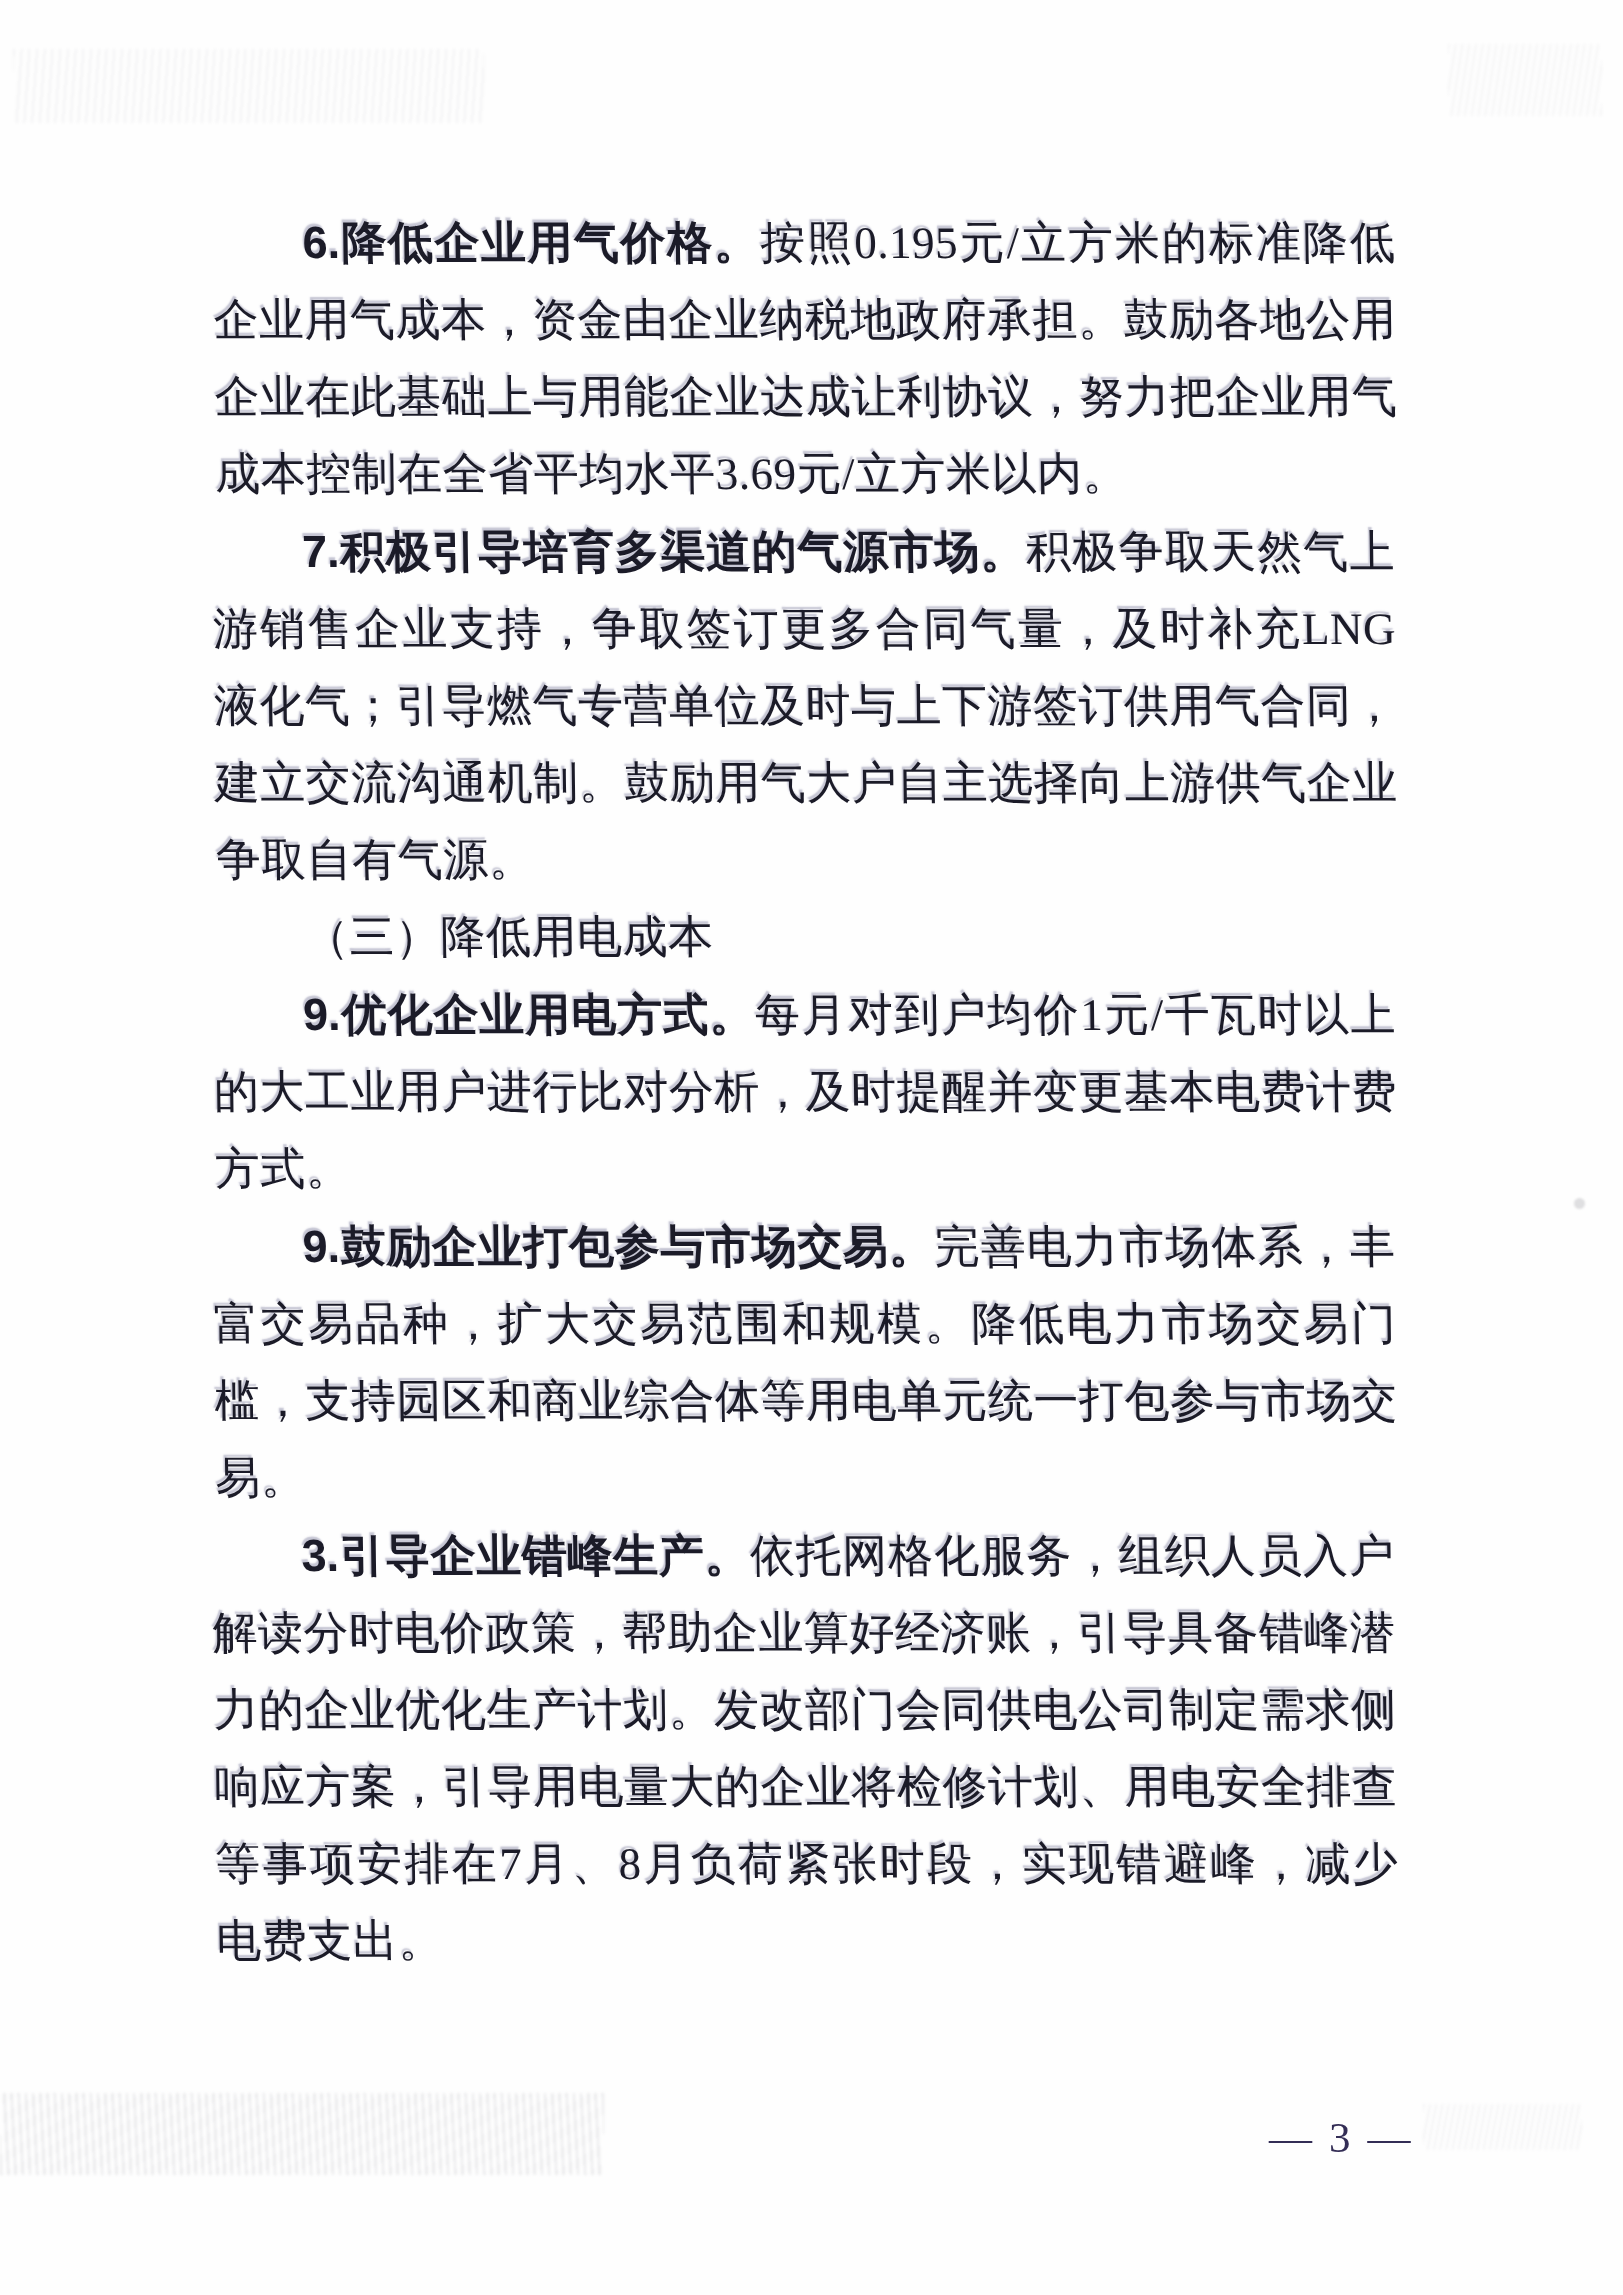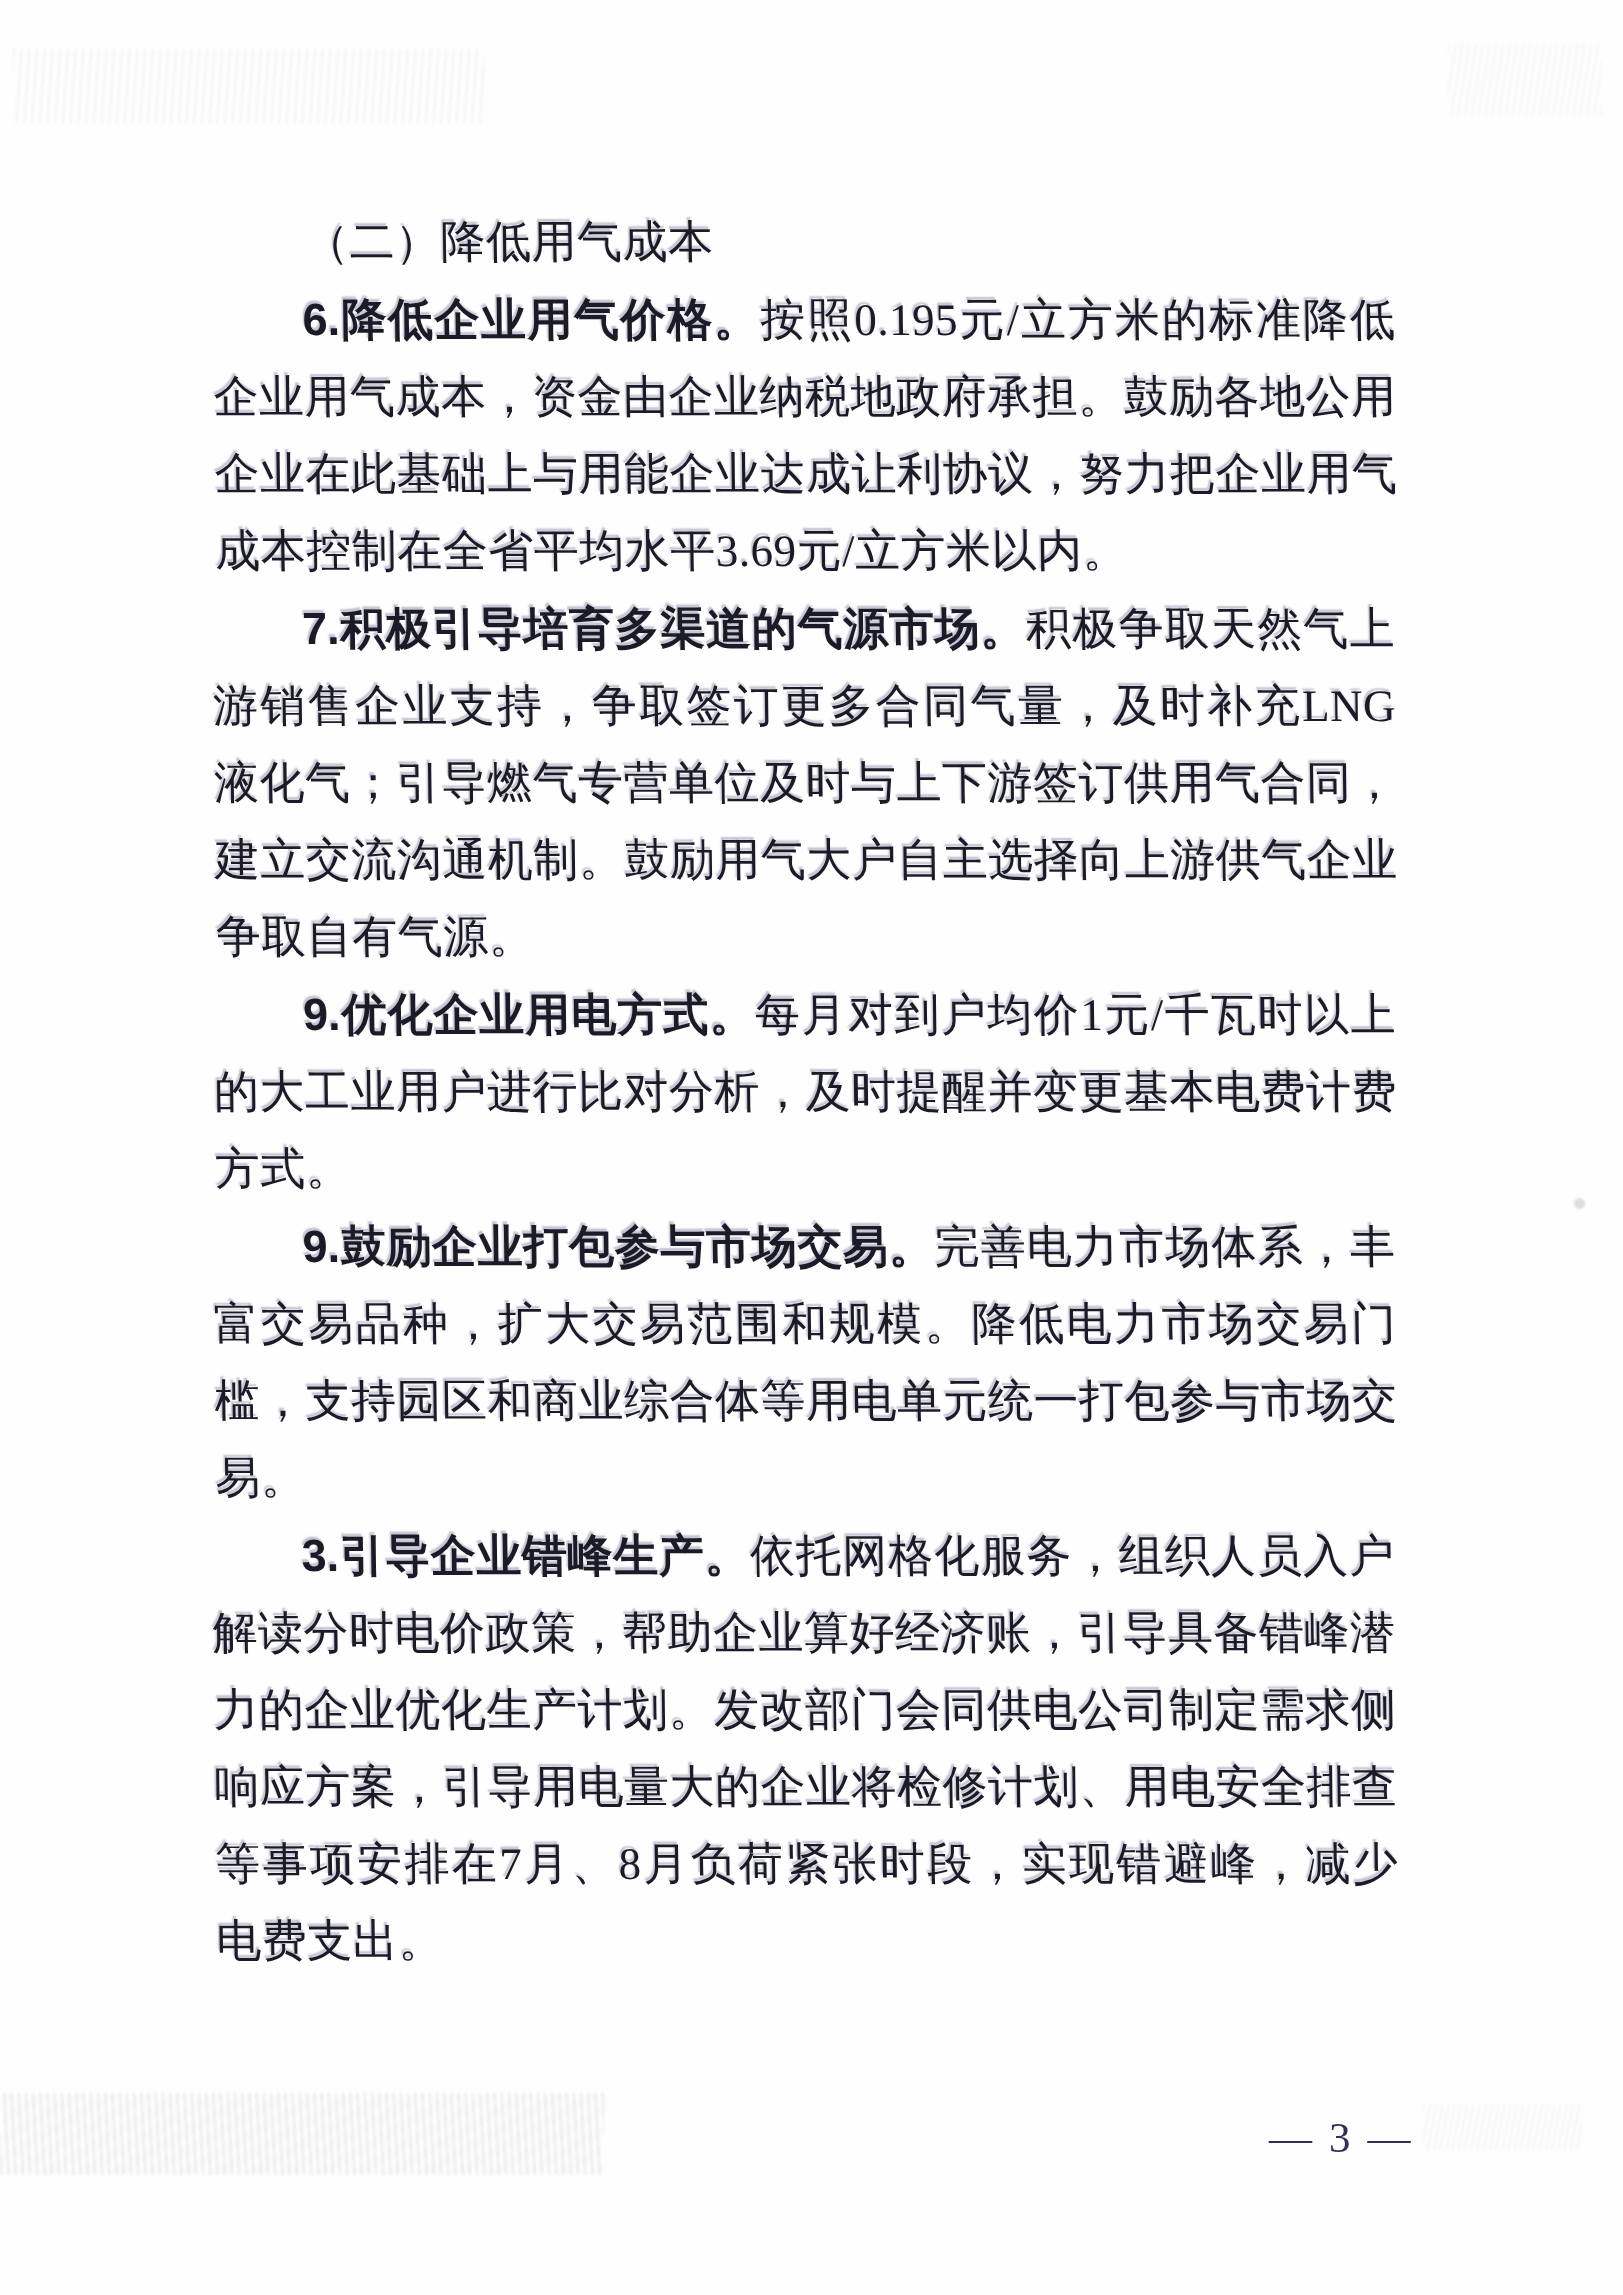--- a/index.html
+++ b/index.html
@@ -99,32 +99,32 @@
 <div class="page">
 
   <div class="smudge smudge-tl"></div>
   <div class="smudge smudge-tr"></div>
   <div class="smudge smudge-bl"></div>
   <div class="smudge smudge-br"></div>
   <div class="smudge dot-right"></div>
 
   <main class="content">
 
-    <p class="para heading">
-      <span>（二）降低用气成本</span>
-    </p>
 
     <p class="para">
       <b class="lead">6.降低企业用气价格。</b><span>按照0.195元/立方米的标准降低企业用气成本，资金由企业纳税地政府承担。鼓励各地公用企业在此基础上与用能企业达成让利协议，努力把企业用气成本控制在全省平均水平3.69元/立方米以内。</span>
     </p>
 
     <p class="para">
       <b class="lead">7.积极引导培育多渠道的气源市场。</b><span>积极争取天然气上游销售企业支持，争取签订更多合同气量，及时补充LNG液化气；引导燃气专营单位及时与上下游签订供用气合同，建立交流沟通机制。鼓励用气大户自主选择向上游供气企业争取自有气源。</span>
     </p>
 
+    <p class="para heading">
+      <span>（三）降低用电成本</span>
+    </p>
 
     <p class="para">
       <b class="lead">9.优化企业用电方式。</b><span>每月对到户均价1元/千瓦时以上的大工业用户进行比对分析，及时提醒并变更基本电费计费方式。</span>
     </p>
 
     <p class="para">
       <b class="lead">9.鼓励企业打包参与市场交易。</b><span>完善电力市场体系，丰富交易品种，扩大交易范围和规模。降低电力市场交易门槛，支持园区和商业综合体等用电单元统一打包参与市场交易。</span>
     </p>
 
     <p class="para">

